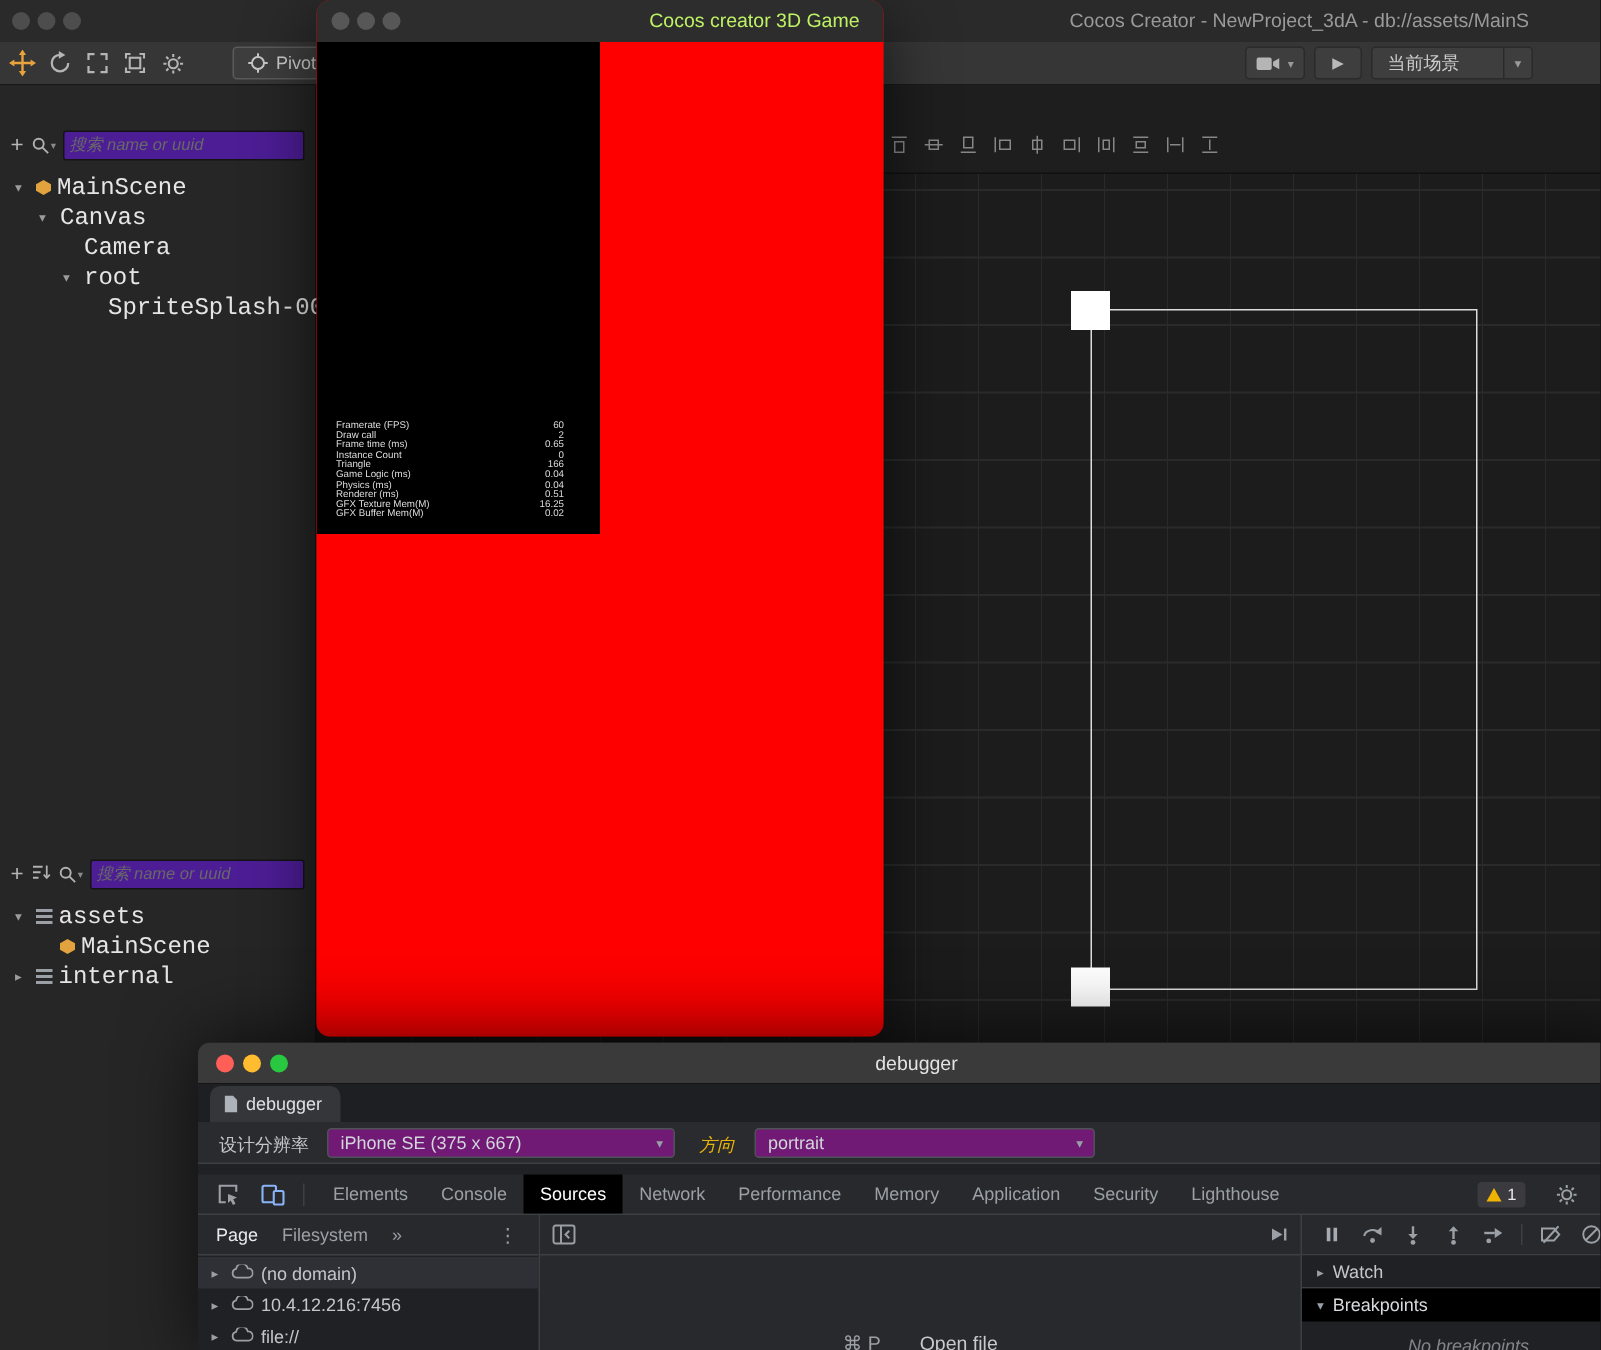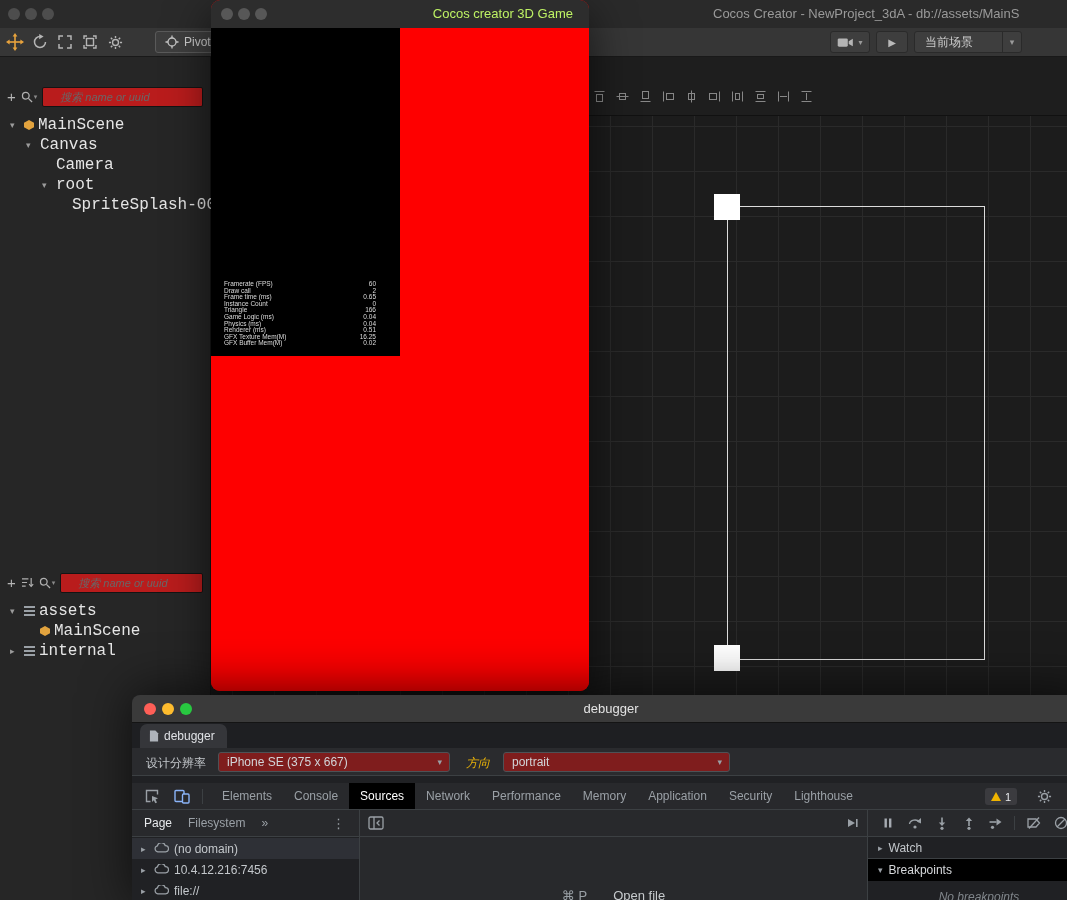--- a/index.html
+++ b/index.html
@@ -26,21 +26,21 @@
   .scene-sel .caret{position:absolute;right:0;top:0;width:18px;height:100%;border-left:1px solid #2a2a2a;
                     display:flex;align-items:center;justify-content:center;color:#9a9a9a;font-size:9px;}
 
   .left-col{position:absolute;left:0;top:57px;width:211px;bottom:0;background:#262626;border-right:1px solid #161616;box-sizing:border-box;}
   .panel-header{position:absolute;left:0;width:100%;height:23px;background:#313131;border-bottom:1px solid #1c1c1c;
                 display:flex;align-items:center;gap:6px;padding-left:8px;box-sizing:border-box;font-size:12px;color:#cfcfcf;}
   .search-row{position:absolute;left:0;width:100%;height:27px;display:flex;align-items:center;gap:5px;padding:0 7px;box-sizing:border-box;}
   .plus{color:#b5b5b5;font-size:15px;line-height:15px;}
   .mag-wrap{display:flex;align-items:center;gap:1px;}
   .mag-caret{color:#8a8a8a;font-size:7px;}
-  .search-box{flex:1;height:18px;background:#b91c1c;border:1px solid #141414;border-radius:2px;display:flex;align-items:center;padding:0 15px;}
+  .search-box{flex:1;height:18px;background:#4c1d95;border:1px solid #141414;border-radius:2px;display:flex;align-items:center;padding:0 1px;}
   .search-box input{width:100%;background:transparent;border:0;outline:none;color:#bbbbbb;font-size:11px;font-style:italic;font-family:"Liberation Sans",sans-serif;}
   .search-box input::placeholder{color:#686868;}
   .tree{position:absolute;left:0;width:100%;}
   .tree-row{height:20px;display:flex;align-items:center;}
   .tree-arrow{width:14px;flex:none;font-size:9px;color:#9b9b9b;}
   .node-icon{flex:none;margin-right:4px;}
   .node-icon.scene{width:10px;height:10px;background:#e2a33e;clip-path:polygon(50% 0,100% 28%,100% 72%,50% 100%,0 72%,0 28%);}
   .node-icon.stack{width:11px;height:10px;background:repeating-linear-gradient(#9aa0a6 0 2px,transparent 2px 4px);}
   .tree-label{font-size:16px;color:#e5e5e5;white-space:nowrap;font-family:Liberation Mono, monospace;}
 
@@ -73,21 +73,21 @@
   .dbg-titlebar{position:relative;height:28px;flex:none;background:#3a3a3a;border-bottom:1px solid #141414;box-sizing:border-box;}
   .dbg-titlebar .traffic{left:12px;gap:6px;}
   .dot.red{background:#ff5f57;} .dot.yellow{background:#febc2e;} .dot.green{background:#28c840;}
   .dbg-title{position:absolute;left:0;right:0;top:0;text-align:center;line-height:28px;font-size:13px;color:#e3e3e3;}
   .dbg-tabstrip{height:25px;flex:none;background:#1e1f22;display:flex;align-items:flex-end;padding-left:8px;}
   .dbg-tab{height:24px;background:#35363a;border-radius:7px 7px 0 0;display:flex;align-items:center;gap:5px;
            padding:0 12px 0 9px;color:#dfe1e5;font-size:12px;}
   .dbg-devicebar{position:relative;height:28px;flex:none;background:#2a2b2e;border-bottom:1px solid #3c4043;box-sizing:border-box;}
   .lbl-res{position:absolute;left:14px;top:7px;color:#c3c7cb;}
   .lbl-orient{position:absolute;left:334px;top:7px;color:#eab308;font-style:italic;}
-  .dt-select{position:absolute;top:4px;height:20px;background:#7f1d1d;border:1px solid #4e5256;border-radius:3px;
+  .dt-select{position:absolute;top:4px;height:20px;background:#701a75;border:1px solid #4e5256;border-radius:3px;
              color:#d2d5d9;line-height:18px;padding:0 22px 0 8px;box-sizing:border-box;white-space:nowrap;overflow:hidden;}
   .sel-device{left:86px;width:232px;}
   .sel-orient{left:371px;width:227px;}
   .dt-select .caret{position:absolute;right:7px;top:0;line-height:18px;font-size:9px;color:#9aa0a6;}
   .dbg-spacer{height:7px;flex:none;background:#202124;}
   .dbg-tabbar{position:relative;height:27px;flex:none;background:#28292c;border-bottom:1px solid #3c4043;box-sizing:border-box;
               display:flex;align-items:center;}
   .ico-btn{display:flex;align-items:center;justify-content:center;}
   .insp{margin-left:10px;width:20px;} .devtgl{margin-left:10px;width:20px;}
   .tb-sep{width:1px;height:15px;background:#3c4043;margin:0 8px 0 10px;}

